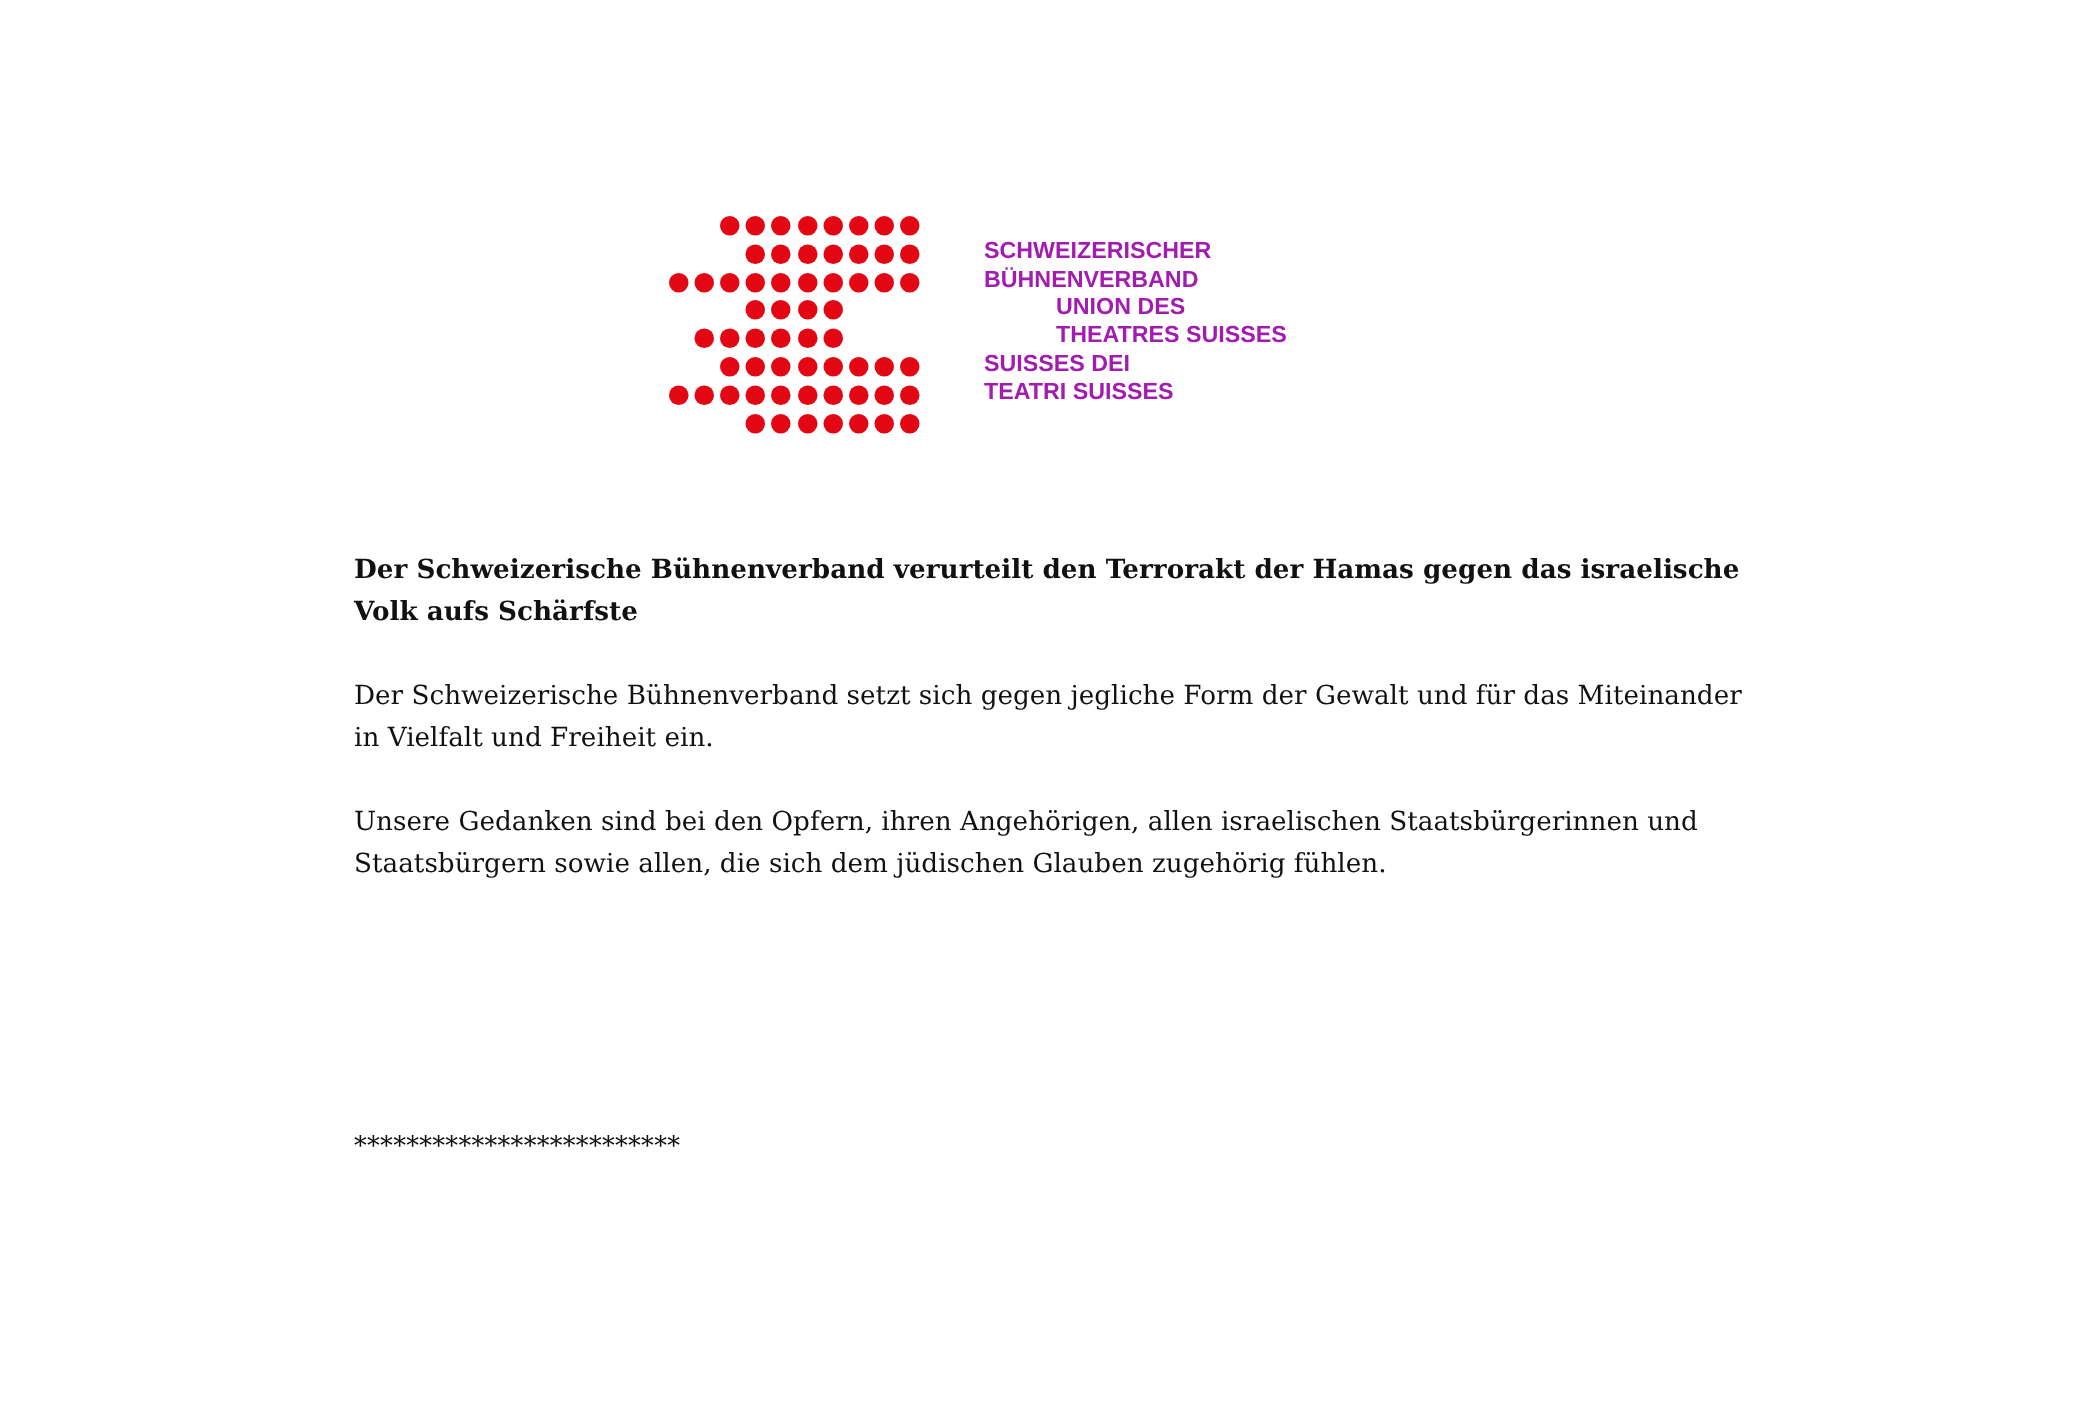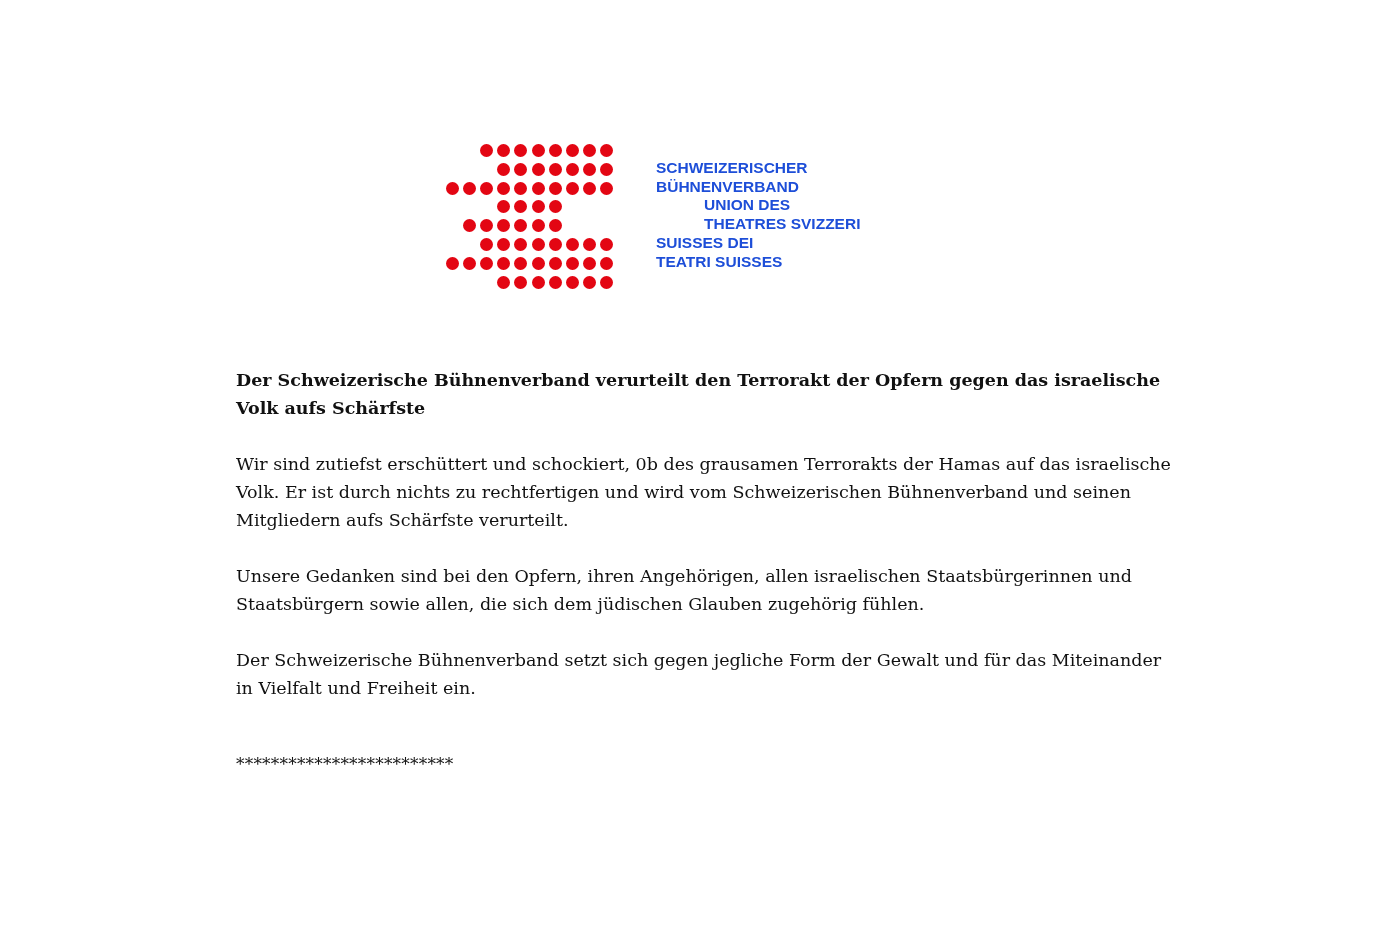--- a/index.html
+++ b/index.html
@@ -1,20 +1,20 @@
 <!DOCTYPE html>
 <html><head>
   <meta charset="utf-8">
   <style>
     html, body { margin:0; padding:0; background:#ffffff; }
     body { width:1400px; height:934px; position:relative; overflow:hidden; font-family:"DejaVu Serif", serif; color:#111; }
     .logo { position:absolute; left:444px; top:142px; width:430px; height:150px; }
     .dots { position:absolute; left:0; top:0; width:175px; height:150px; }
     .dot { position:absolute; width:13px; height:13px; border-radius:50%; background:#e30613; }
-    .logo-text { position:absolute; left:212px; top:17px; font-family:"Liberation Sans", sans-serif; font-weight:bold; font-size:15.5px; line-height:18.7px; color:#1d4ed8; letter-spacing:0px; }
+    .logo-text { position:absolute; left:212px; top:17px; font-family:"Liberation Sans", sans-serif; font-weight:bold; font-size:15.5px; line-height:18.7px; color:#a21caf; letter-spacing:0px; }
     .logo-text div { white-space:nowrap; }
     .logo-text .indent { padding-left:48px; }
     .content { position:absolute; left:236px; top:366px; width:940px; font-size:17.5px; line-height:28px; }
     .content p { margin:0 0 28px 0; }
     .content .title { font-weight:bold; }
     .stars { position:absolute; left:236px; top:754px; font-family:"DejaVu Serif", serif; font-size:17px; letter-spacing:0.2px; }
   </style>
 </head>
 <body>
 
@@ -78,26 +78,25 @@
       <span class="dot" style="left: 87.5px; top: 133.6px; background: rgb(227, 6, 19);"></span>
       <span class="dot" style="left: 104.6px; top: 133.6px; background: rgb(227, 6, 19);"></span>
       <span class="dot" style="left: 121.7px; top: 133.6px; background: rgb(227, 6, 19);"></span>
       <span class="dot" style="left: 138.8px; top: 133.6px; background: rgb(227, 6, 19);"></span>
       <span class="dot" style="left: 155.9px; top: 133.6px; background: rgb(227, 6, 19);"></span>
     </div>
   <div class="logo-text">
     <div>SCHWEIZERISCHER</div>
     <div>BÜHNENVERBAND</div>
     <div class="indent">UNION DES</div>
-    <div class="indent">THEATRES SVIZZERI</div>
+    <div class="indent">THEATRES SUISSES</div>
     <div>SUISSES DEI</div>
     <div>TEATRI SUISSES</div>
   </div>
 </div>
 
 <div class="content">
-  <p class="title">Der Schweizerische Bühnenverband verurteilt den Terrorakt der Opfern gegen das israelische Volk aufs Schärfste</p>
-  <p>Wir sind zutiefst erschüttert und schockiert, 0b des grausamen Terrorakts der Hamas auf das israelische Volk. Er ist durch nichts zu rechtfertigen und wird vom Schweizerischen Bühnenverband und seinen Mitgliedern aufs Schärfste verurteilt.</p>
+  <p class="title">Der Schweizerische Bühnenverband verurteilt den Terrorakt der Hamas gegen das israelische Volk aufs Schärfste</p>
+  <p>Der Schweizerische Bühnenverband setzt sich gegen jegliche Form der Gewalt und für das Miteinander in Vielfalt und Freiheit ein.</p>
   <p>Unsere Gedanken sind bei den Opfern, ihren Angehörigen, allen israelischen Staatsbürgerinnen und Staatsbürgern sowie allen, die sich dem jüdischen Glauben zugehörig fühlen.</p>
-  <p>Der Schweizerische Bühnenverband setzt sich gegen jegliche Form der Gewalt und für das Miteinander in Vielfalt und Freiheit ein.</p>
 </div>
 
 <div class="stars">*************************</div>
 
 </body></html>

